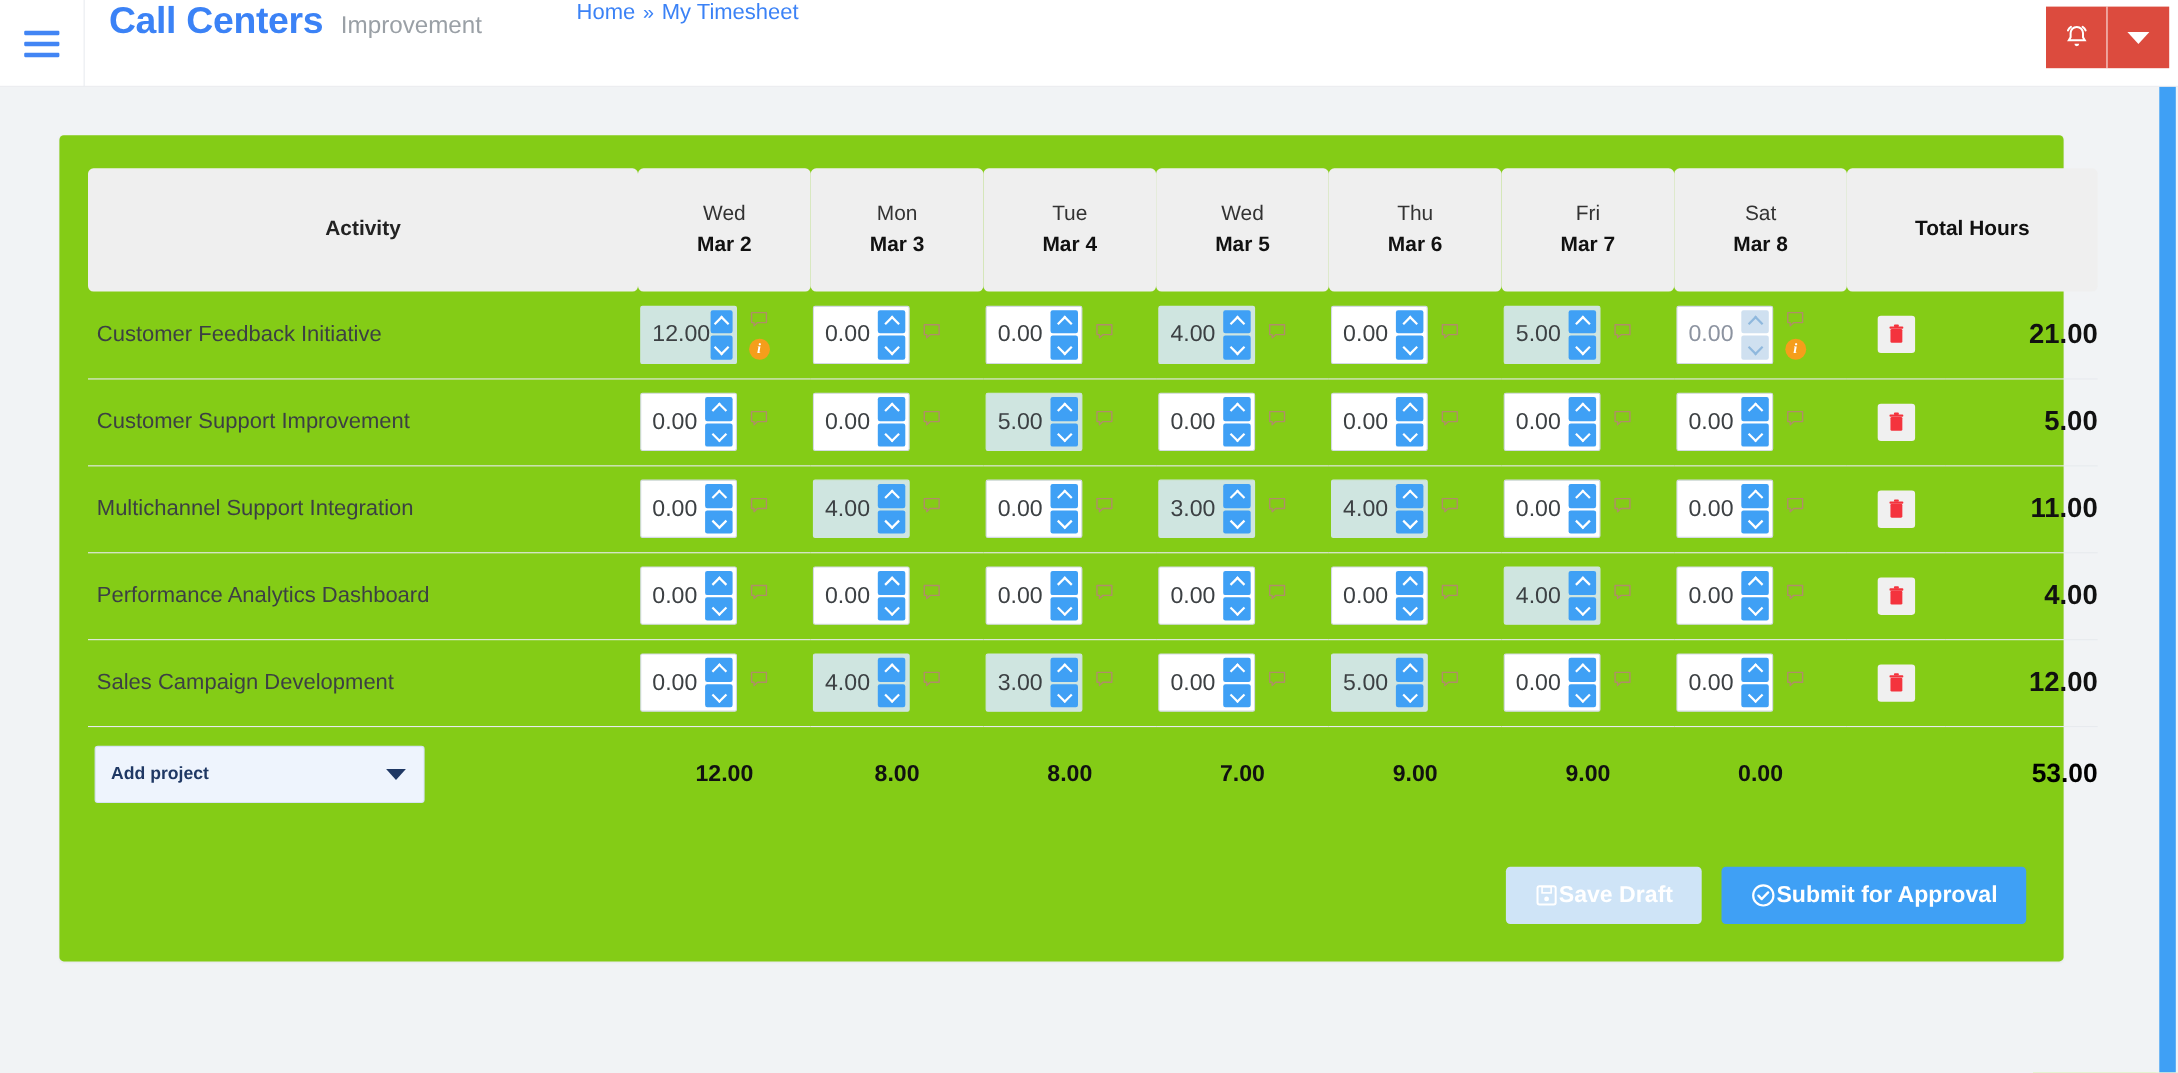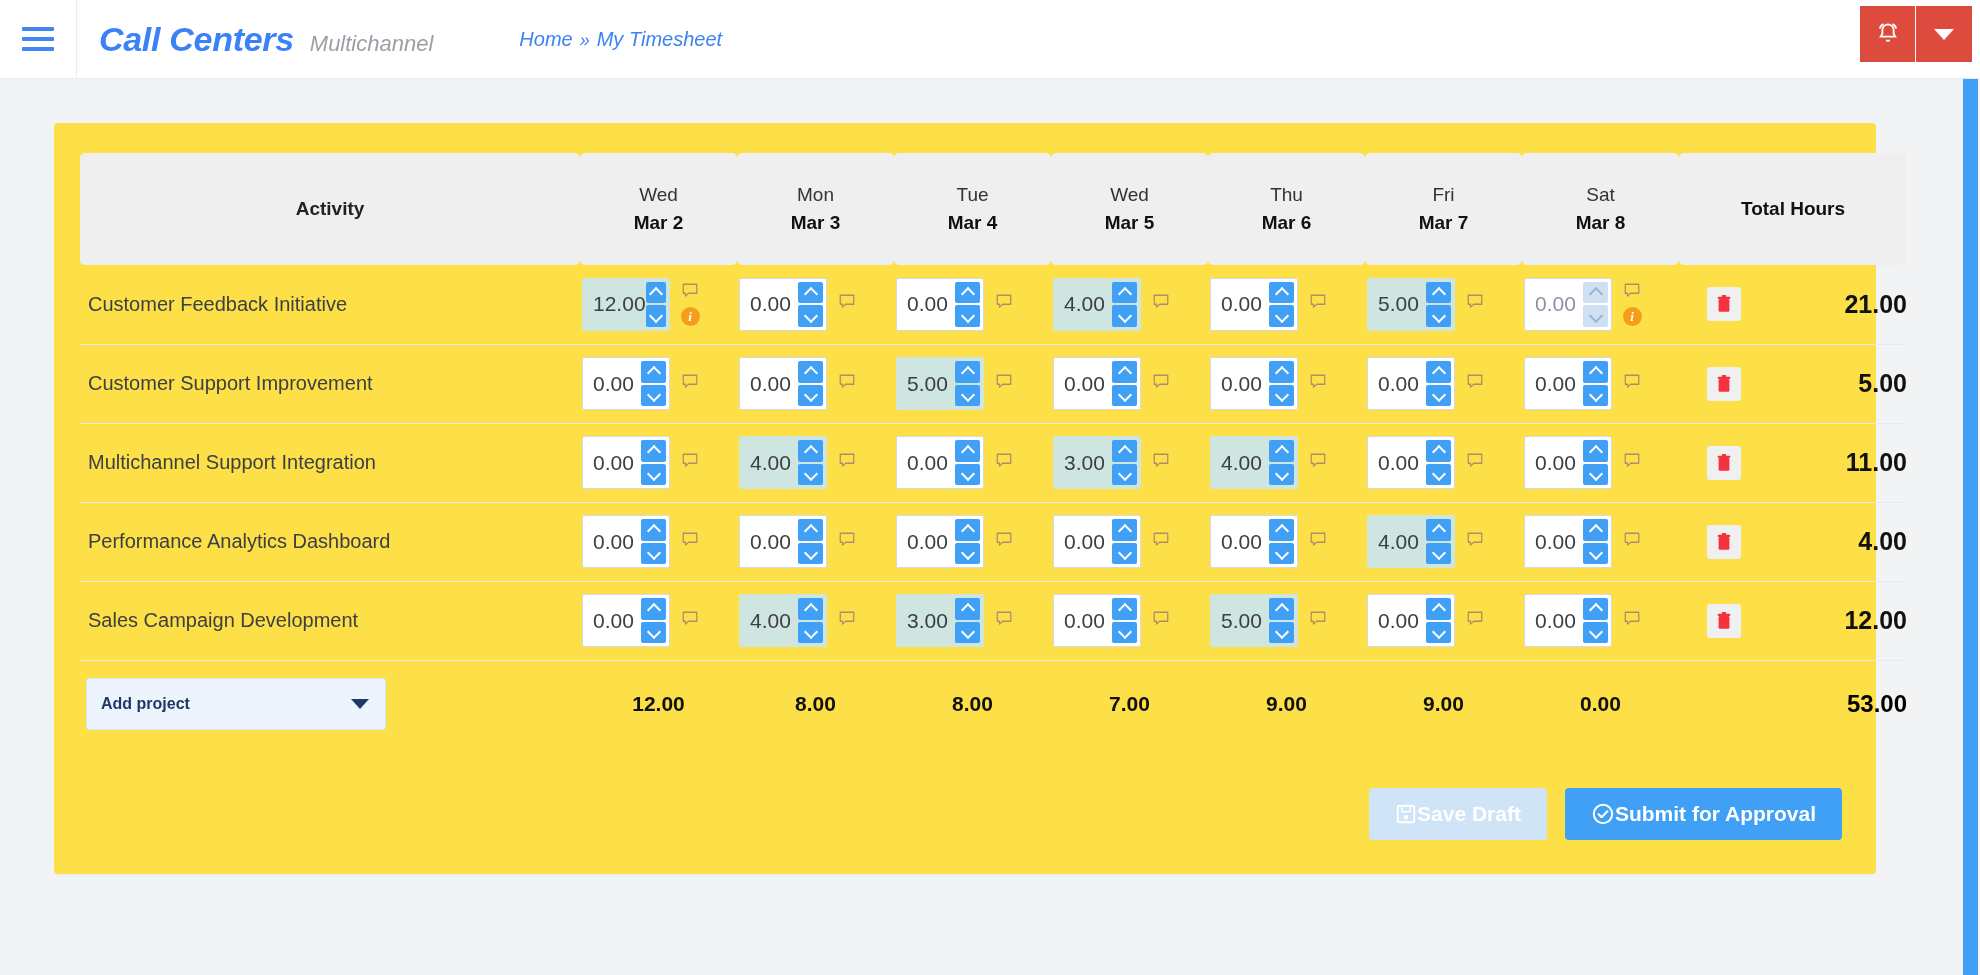--- a/index.html
+++ b/index.html
@@ -9,23 +9,21 @@
     font-family: "Liberation Sans", sans-serif;
     overflow: hidden;
   }
 
   
   .topbar {
     position: relative;
     height: 79px;
     background: #ffffff;
     display: flex;
-    align-items: center;
     border-bottom: 1px solid #e9ecef;
-    font-style: italic;
   }
   .hamburger {
     width: 76px; height: 79px;
     display: flex; flex-direction: column;
     align-items: center; justify-content: center;
     gap: 6px;
     cursor: pointer;
   }
   .hamburger span {
     display: block; width: 32px; height: 4px;
@@ -80,21 +78,21 @@
   }
   .scrollbar-track {
     position: absolute; right: 0; top: 0;
     width: 20px; height: 896px; background: #f1f3f5;
   }
   .scrollbar-thumb {
     position: absolute; right: 2px; top: 0;
     width: 15px; height: 896px; background: #3fa0f5; border-radius: 0;
   }
   .card {
-    background: #fde047;
+    background: #84cc16;
     border-radius: 4px;
     padding: 30px 26px 34px 26px;
     width: 1822px;
     box-shadow: 0 1px 2px rgba(0,0,0,0.04);
   }
 
   
   table.ts { border-collapse: collapse; width: 100%; table-layout: fixed; }
   table.ts th, table.ts td { padding: 0; }
 
@@ -243,21 +241,21 @@
 
 <div class="topbar">
   <div class="hamburger">
     <span></span>
     <span></span>
     <span></span>
   </div>
   <div class="brand-divider"></div>
   <div class="brand">
     <span class="brand-title">Call Centers</span>
-    <span class="brand-sub">Multichannel</span>
+    <span class="brand-sub">Improvement</span>
   </div>
   <div class="breadcrumb">
     <a>Home</a>
     <span class="sep">»</span>
     <a>My Timesheet</a>
   </div>
   <div class="topbar-right">
     <div class="alarm-btn">
       <svg width="26" height="26" viewBox="0 0 24 24">
         <path d="M12 3.2c-3 0-5.2 2.3-5.2 5.2v3.4l-1.5 2.6h13.4l-1.5-2.6V8.4c0-2.9-2.2-5.2-5.2-5.2z" fill="none" stroke="#fff" stroke-width="1.7"></path>

